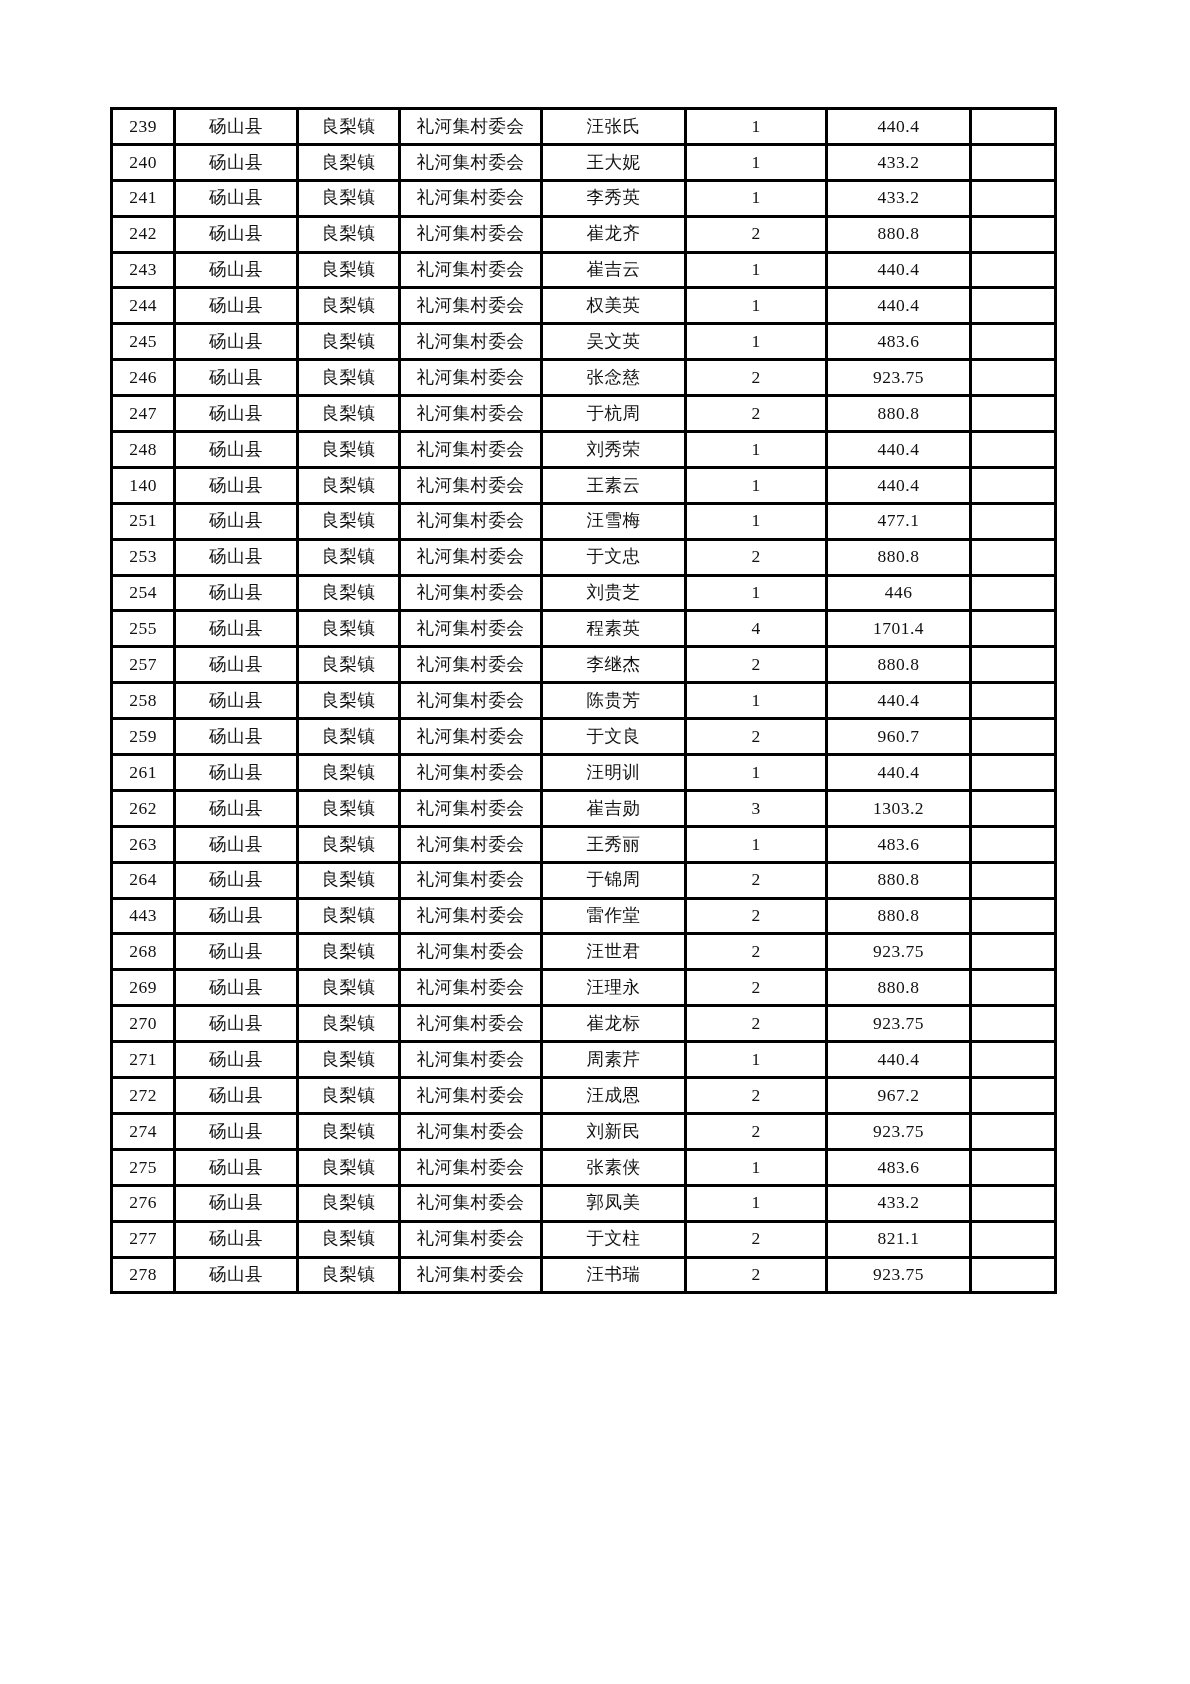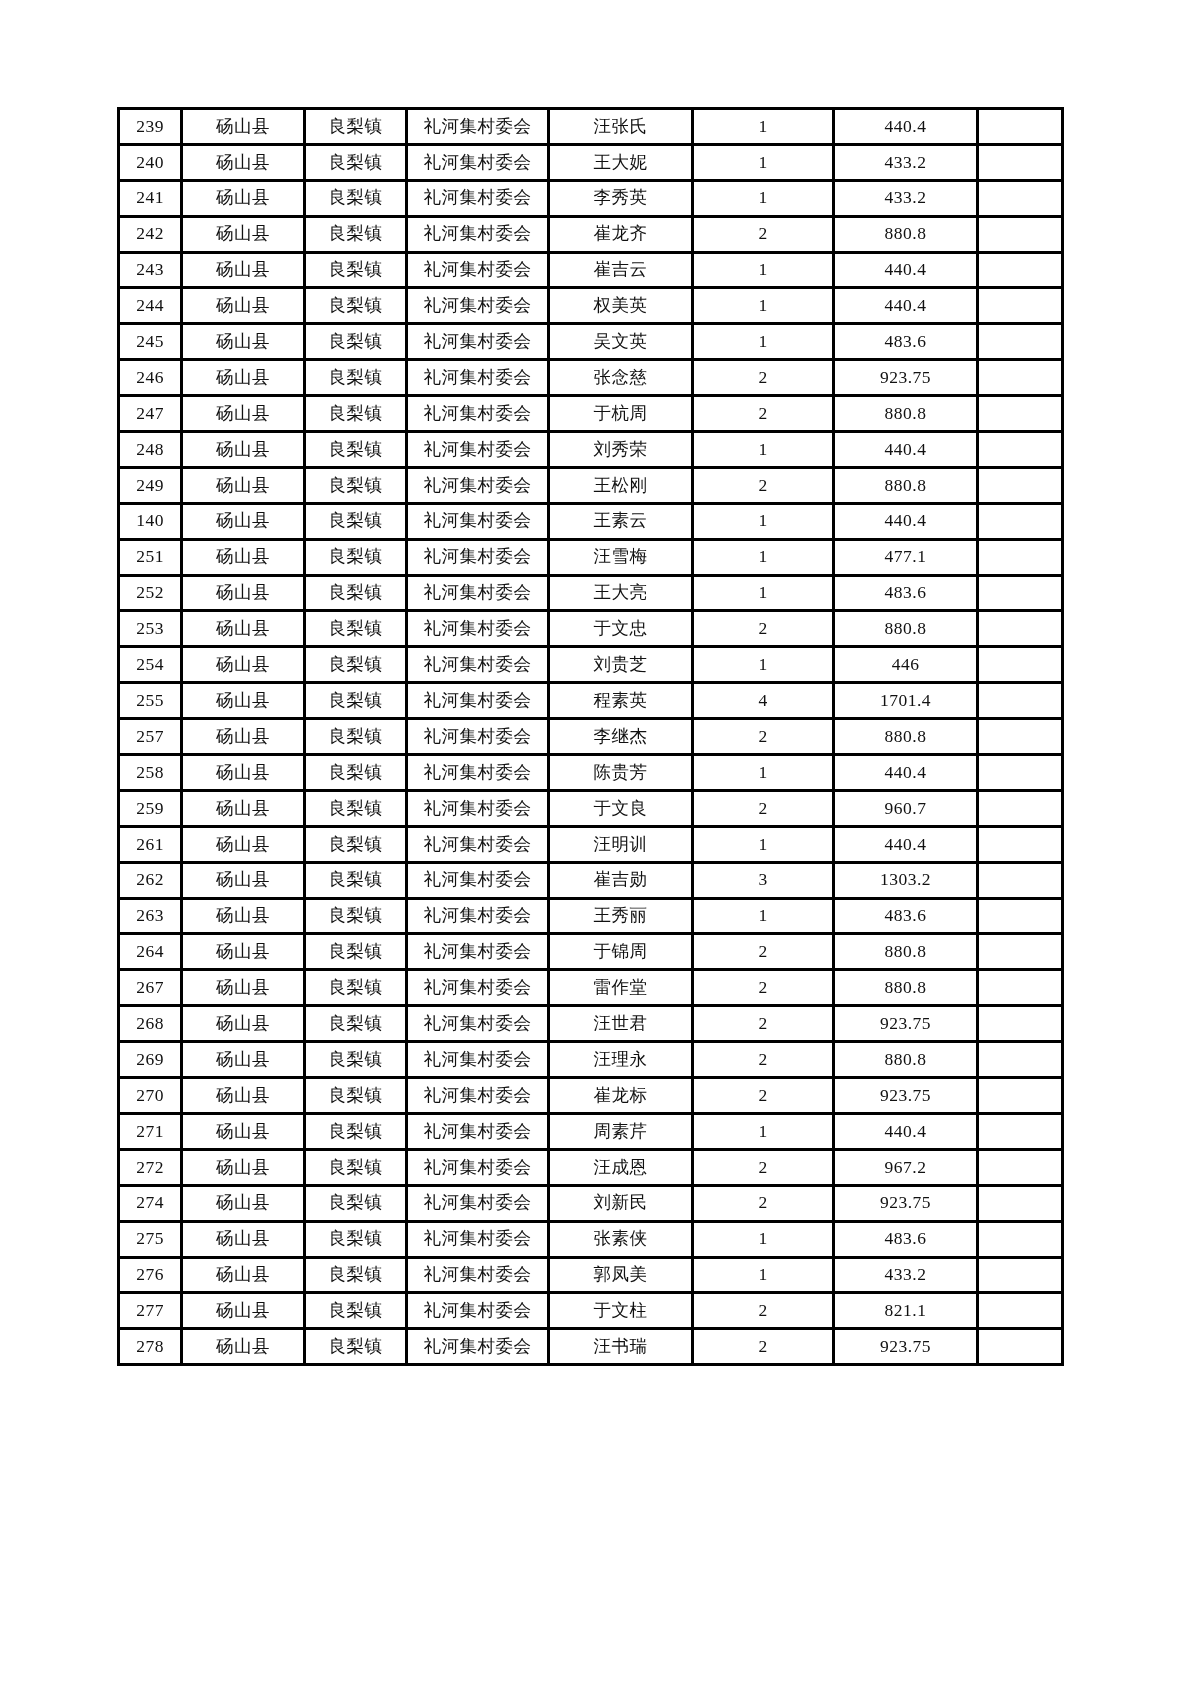--- a/index.html
+++ b/index.html
@@ -9,21 +9,21 @@
   }
   body {
     position: relative;
     width: 1190px;
     height: 1684px;
     font-family: "Liberation Serif", "DejaVu Serif", serif;
     color: #111111;
   }
   .table-wrap {
     position: absolute;
-    left: 117px;
+    left: 110px;
     top: 107px;
   }
   table.roster {
     border-collapse: collapse;
     table-layout: fixed;
     width: 944px;
   }
   table.roster td {
     border: 3px solid #000000;
     text-align: center;
@@ -155,57 +155,37 @@
     <td>248</td>
     <td>砀山县</td>
     <td>良梨镇</td>
     <td>礼河集村委会</td>
     <td>刘秀荣</td>
     <td>1</td>
     <td>440.4</td>
     <td></td>
   </tr>
         <tr>
-    <td>249</td>
-    <td>砀山县</td>
-    <td>良梨镇</td>
-    <td>礼河集村委会</td>
-    <td>王松刚</td>
-    <td>2</td>
-    <td>880.8</td>
-    <td></td>
-  </tr>
-        <tr>
     <td>140</td>
     <td>砀山县</td>
     <td>良梨镇</td>
     <td>礼河集村委会</td>
     <td>王素云</td>
     <td>1</td>
     <td>440.4</td>
     <td></td>
   </tr>
         <tr>
     <td>251</td>
     <td>砀山县</td>
     <td>良梨镇</td>
     <td>礼河集村委会</td>
     <td>汪雪梅</td>
     <td>1</td>
     <td>477.1</td>
-    <td></td>
-  </tr>
-        <tr>
-    <td>252</td>
-    <td>砀山县</td>
-    <td>良梨镇</td>
-    <td>礼河集村委会</td>
-    <td>王大亮</td>
-    <td>1</td>
-    <td>483.6</td>
     <td></td>
   </tr>
         <tr>
     <td>253</td>
     <td>砀山县</td>
     <td>良梨镇</td>
     <td>礼河集村委会</td>
     <td>于文忠</td>
     <td>2</td>
     <td>880.8</td>
@@ -295,21 +275,21 @@
     <td>264</td>
     <td>砀山县</td>
     <td>良梨镇</td>
     <td>礼河集村委会</td>
     <td>于锦周</td>
     <td>2</td>
     <td>880.8</td>
     <td></td>
   </tr>
         <tr>
-    <td>267</td>
+    <td>443</td>
     <td>砀山县</td>
     <td>良梨镇</td>
     <td>礼河集村委会</td>
     <td>雷作堂</td>
     <td>2</td>
     <td>880.8</td>
     <td></td>
   </tr>
         <tr>
     <td>268</td>

